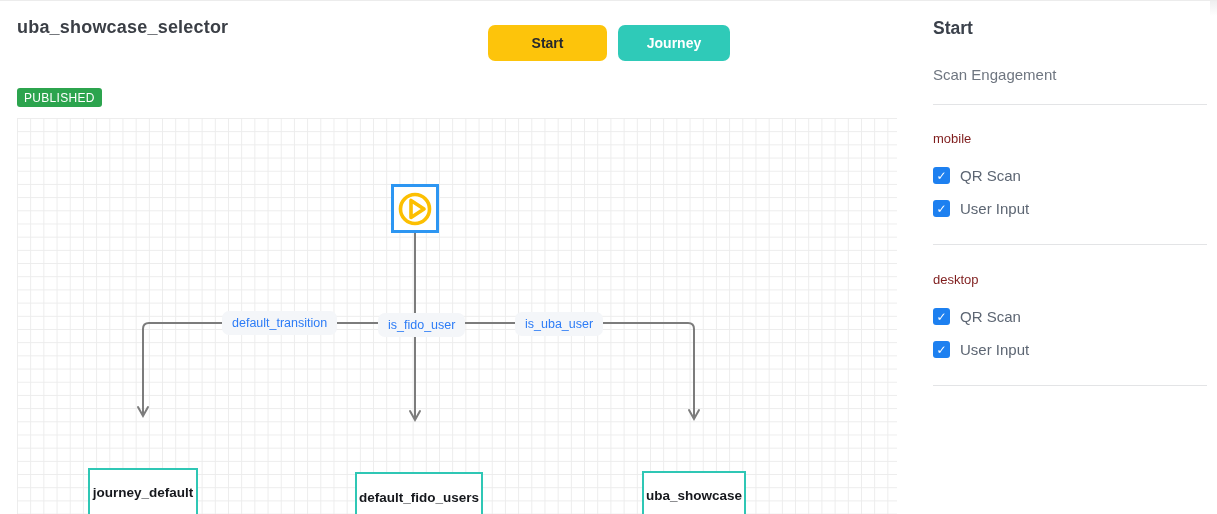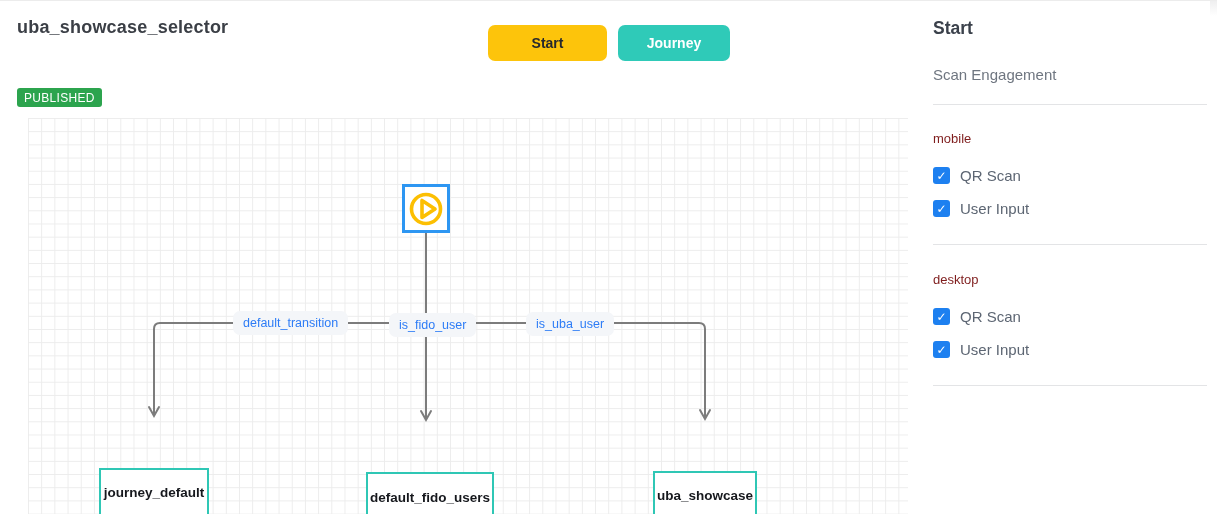--- a/index.html
+++ b/index.html
@@ -47,21 +47,21 @@
     position: absolute; top: 24px; height: 36px;
     border: none; border-radius: 7px;
     font-family: inherit; font-size: 14px; font-weight: bold;
     cursor: pointer;
   }
   .btn-start { left: 488px; width: 119px; background: #fdc40b; color: #26282d; }
   .btn-journey { left: 618px; width: 112px; background: #2fcab8; color: #ffffff; }
 
   
   .canvas {
-    position: absolute; left: 28px; top: 117px;
+    position: absolute; left: 17px; top: 117px;
     width: 880px; height: 397px;
     background-color: #ffffff;
     background-image:
       linear-gradient(to right, #ececec 1px, transparent 1px),
       linear-gradient(to bottom, #ececec 1px, transparent 1px);
     background-size: 13.2px 13.2px;
   }
   .edges { position: absolute; left: 0; top: 0; width: 880px; height: 397px; }
 
   .start-node {

